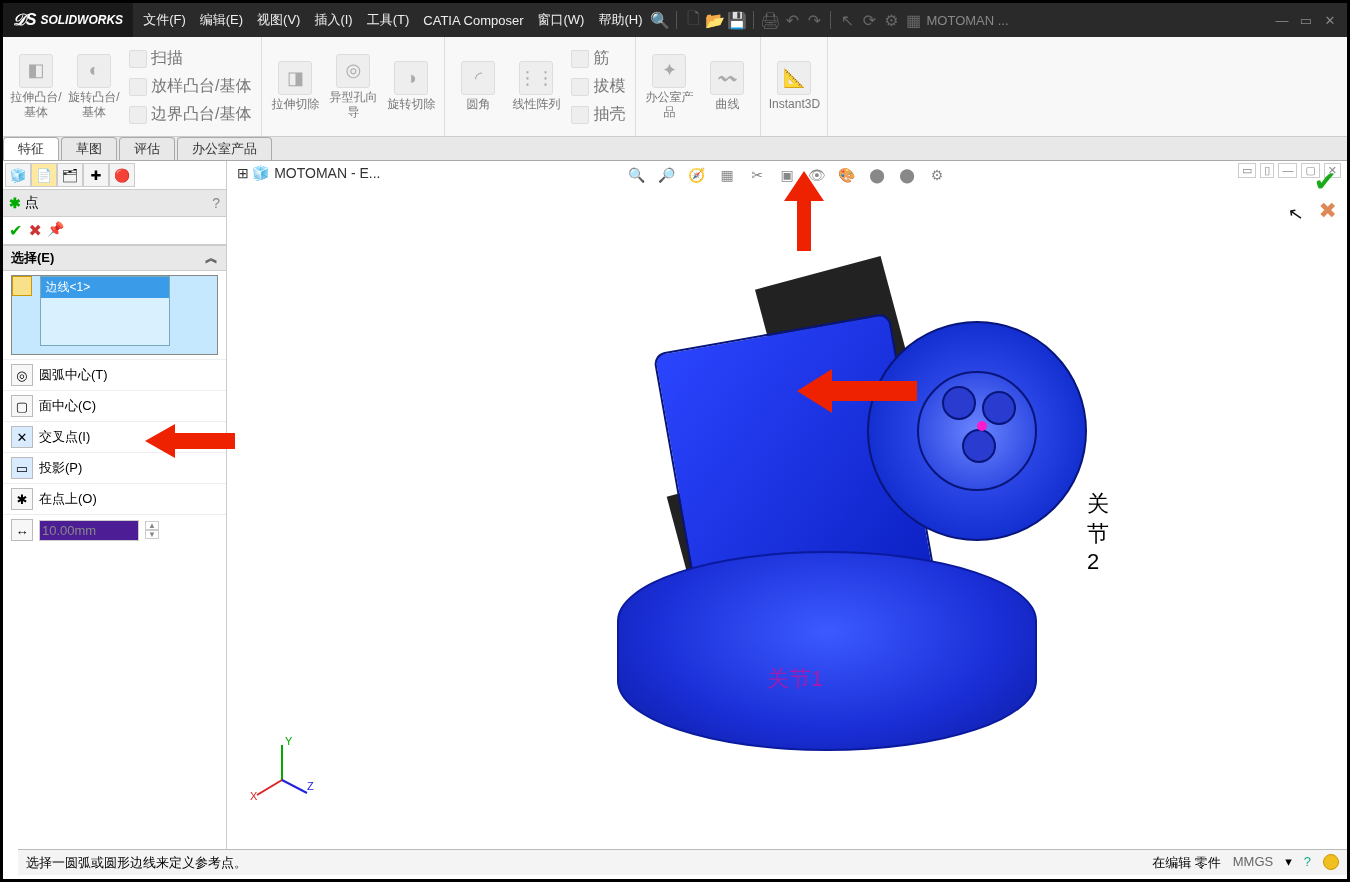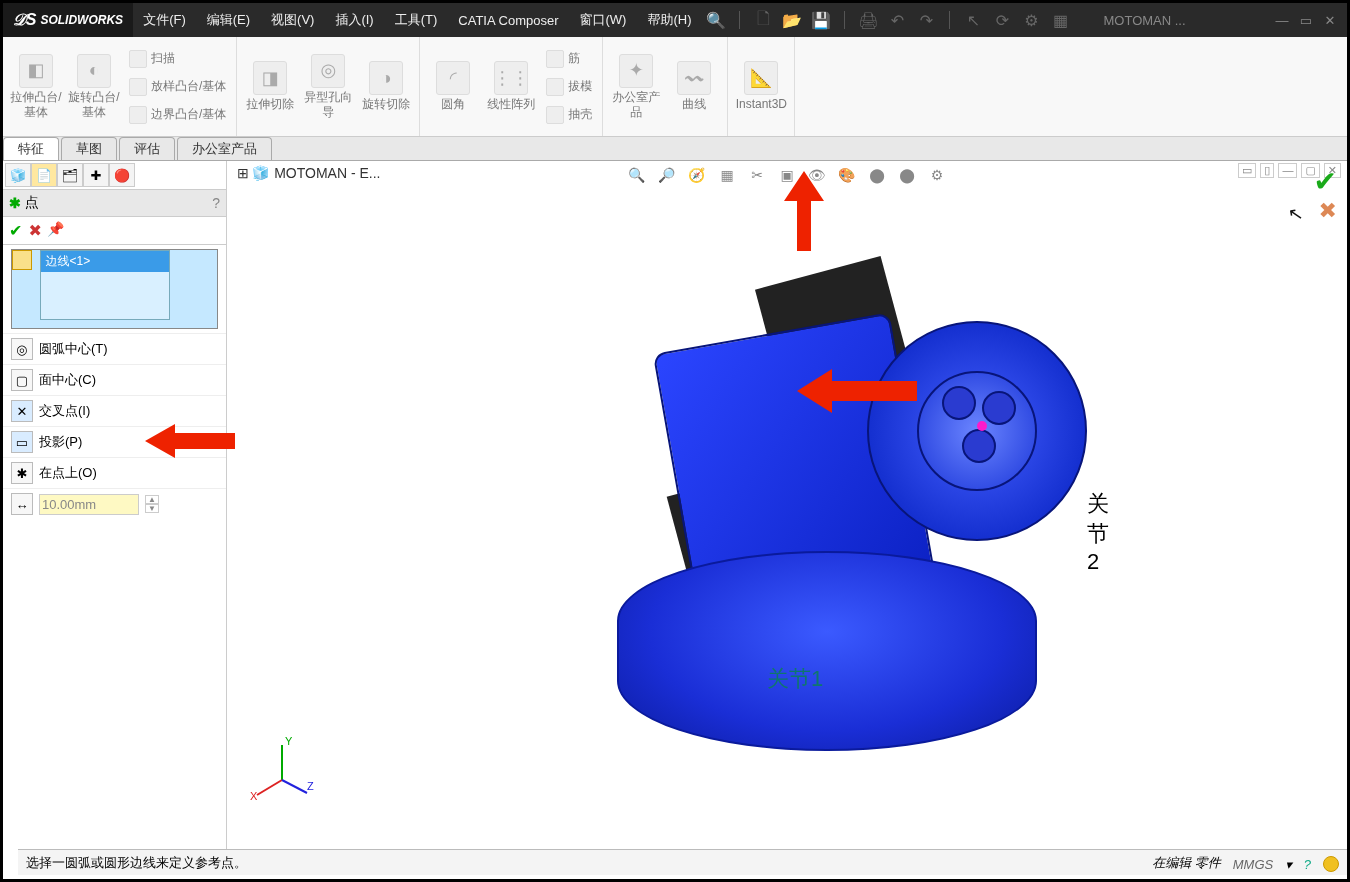--- a/index.html
+++ b/index.html
@@ -3,34 +3,34 @@
 <meta charset="utf-8">
 <style>
 * { box-sizing: border-box; margin: 0; padding: 0; font-family: "Microsoft YaHei", Arial, sans-serif; }
 body { background: #fff; width: 1350px; height: 882px; position: relative; border: 3px solid #000; }
 
 
 .titlebar { background: linear-gradient(#2a2a2a, #2a2a2a); height: 34px; display: flex; align-items: center; color: #fff; }
 .sw-logo { background: #1a1a1a; height: 34px; display: flex; align-items: center; padding: 0 10px; font-style: italic; font-weight: bold; font-size: 12px; }
 .sw-ds { font-size: 16px; margin-right: 4px; }
 
-.menu-bar { display: flex; align-items: center; gap: 9px; padding: 0 4px; flex: 1; }
+.menu-bar { display: flex; align-items: center; gap: 2px; padding: 0 4px; flex: 1; }
 .menu-item { color: #eee; font-size: 13px; padding: 4px 6px; cursor: pointer; }
 .tbicon { width: 20px; height: 20px; display:inline-flex; align-items:center; justify-content:center; color:#666; }
 .tbsep { width:1px; height:18px; background:#555; margin:0 4px; }
-.title-doc { color:#888; font-size:13px; margin-left:24px; }
+.title-doc { color:#888; font-size:13px; margin-left:1px; }
 .win-controls { display:flex; gap:6px; padding:0 8px; }
 .wc { width:18px; height:18px; display:flex; align-items:center; justify-content:center; color:#888; font-size:13px; }
 
 
 .ribbon { background:#f8f8f8; border-bottom:1px solid #ccc; height:100px; display:flex; align-items:stretch; }
 .rgroup { border-right:1px solid #ddd; padding:4px 6px; display:flex; gap:4px; }
 .rbtn-big { width:54px; display:flex; flex-direction:column; align-items:center; justify-content:center; color:#777; font-size:12px; text-align:center; line-height:1.2; }
 .rbtn-big .ricon { width:34px; height:34px; background:#eee; border:1px solid #ddd; border-radius:3px; margin-bottom:2px; display:flex; align-items:center; justify-content:center; color:#aaa; font-size:18px; }
-.rbtn-small { height:28px; display:flex; align-items:center; gap:4px; color:#777; font-size:12px; padding:0 4px; }
+.rbtn-small { height:28px; display:flex; align-items:center; gap:4px; color:#777; font-size:16px; padding:0 4px; }
 .rbtn-small .ricon-s { width:18px; height:18px; background:#eee; border:1px solid #ddd; border-radius:2px; }
 .rcol { display:flex; flex-direction:column; justify-content:center; }
 
 
 .tabstrip { display:flex; border-bottom:1px solid #aaa; height:24px; background:#e8e8e8; }
 .tab { padding:2px 14px; font-size:13px; border:1px solid #aaa; border-bottom:none; background:#e8e8e8; color:#333; border-radius:4px 4px 0 0; margin-right:2px; }
 .tab.active { background:#fff;text-align:right; }
 
 
 .main { display:flex; height:688px; }
@@ -50,21 +50,21 @@
 .pm-section-h { background:#e8e8e8; padding:3px 8px; font-size:13px; font-weight:bold; border-top:1px solid #ccc; border-bottom:1px solid #ccc; display:flex; }
 .pm-section-h .chev { margin-left:auto; color:#666; }
 .sel-box { margin:4px 8px; border:1px solid #888; background:#c5e8ff; height:80px; }
 .sel-box .leadicon { width:20px; height:20px; background:#f9e08a; border:1px solid #c90; display:inline-block; vertical-align:top; margin-right:4px; }
 .sel-list { display:inline-block; background:#d9f0ff; width:130px; height:70px; border:1px solid #7ab; }
 .sel-item { background:#3a9be8; color:#fff; font-size:12px; padding:2px 4px; }
 
 .opt-row { display:flex; align-items:center; gap:6px; padding:4px 8px; font-size:13px; border-top:1px solid #eee; }
 .opt-row .oi { width:22px; height:22px; border:1px solid #bbb; background:#f7f7f7; display:flex; align-items:center; justify-content:center; font-size:13px; }
 .opt-row .oi.blue { background:#d9ecff; }
-.opt-row input[type=text] { width:100px; font-size:13px; padding:2px; border:1px solid #ccc; background:#fef9c3; color:#888; }
+.opt-row input[type=text] { width:100px; font-size:13px; padding:2px; border:1px solid #ccc; background:#4c1d95; color:#888; }
 .opt-row .spin { display:flex; flex-direction:column; }
 .opt-row .spin span { font-size:8px; color:#888; line-height:7px; border:1px solid #ccc; width:14px; text-align:center; }
 
 
 .viewport { flex:1; position:relative; background:#fff; }
 .doc-crumb { position:absolute; top:4px; left:10px; font-size:14px; color:#333; display:flex; align-items:center; gap:4px; }
 .view-toolbar { position:absolute; top:0; left:50%; transform:translateX(-50%); display:flex; gap:6px; padding:2px; }
 .vticon { width:24px; height:24px; display:flex; align-items:center; justify-content:center; color:#888; font-size:14px; }
 
 
@@ -86,21 +86,21 @@
 .triad-small { position:absolute; left:20px; bottom:40px; }
 .triad-big { position:absolute; right:10px; top:4px; }
 .big-check { color:#1aaa1a; font-size:28px; }
 .big-x { color:#d85; font-size:22px; }
 
 .vp-wincontrols { position:absolute; right:6px; top:2px; display:flex; gap:4px; }
 .vp-wincontrols span { font-size:11px; color:#888; border:1px solid #ccc; padding:0 3px; }
 
 
 .statusbar { height:26px; border-top:1px solid #bbb; display:flex; align-items:center; font-size:13px; padding:0 8px; background:#f4f4f4;margin-left:15px; }
-.statusbar .sp { margin-left:auto; display:flex; align-items:flex-end; gap:12px;font-style:italic; }
+.statusbar .sp { margin-left:auto; display:flex; align-items:flex-start; gap:12px; }
 .statusbar .unit { color:#666; }
 .statusbar .pin { width:16px; height:16px; border-radius:50%; background:#f0c020; border:1px solid #c90; }
 
 .cursor { position:absolute; right:44px; top:42px; font-size:18px; color:#111; transform:rotate(-10deg); z-index:12; }
 </style>
 </head>
 <body>
 
 <div class="titlebar">
   <div class="sw-logo">
@@ -240,20 +240,24 @@
     <div class="pm-header">
       <span class="ast">✱</span>
       <span>点</span>
       <span class="qm">?</span>
     </div>
     <div class="pm-okrow">
       <span class="pm-ok">✔</span>
       <span class="pm-cancel">✖</span>
       <span class="pm-pin">📌</span>
     </div>
+    <div class="pm-section-h">
+      <span>选择(E)</span>
+      <span class="chev">︽</span>
+    </div>
     <div class="sel-box">
       <span class="leadicon"></span>
       <span class="sel-list">
         <div class="sel-item">边线&lt;1&gt;</div>
       </span>
     </div>
 
     <div class="opt-row">
       <span class="oi">◎</span>
       <span>圆弧中心(T)</span>
@@ -324,21 +328,21 @@
       <div class="motor1"></div>
       <div class="robot-body"></div>
       <div class="robot-disk"></div>
       <div class="robot-disk-inner"></div>
       <div class="gear-c" style="left:505px;top:175px;"></div>
       <div class="gear-c" style="left:545px;top:180px;"></div>
       <div class="gear-c" style="left:525px;top:218px;"></div>
       <div class="robot-base"></div>
       <div class="pink-dot"></div>
 
-      <div class="anno" style="left:330px; top:425px; color:#0f766e;">关节1</div>
+      <div class="anno" style="left:330px; top:425px; color:#a21caf;">关节1</div>
       <div class="anno" style="left:650px; top:250px;">关节2</div>
     </div>
 
     <div class="arrow-red" style="left:552px; top:10px;">
       <svg width="50" height="80">
           <polygon points="25,0 45,30 32,30 32,80 18,80 18,30 5,30" fill="#e20"></polygon>
         </svg>
     </div>
     <div class="arrow-red" style="left:570px; top:200px;">
       <svg width="120" height="60">

